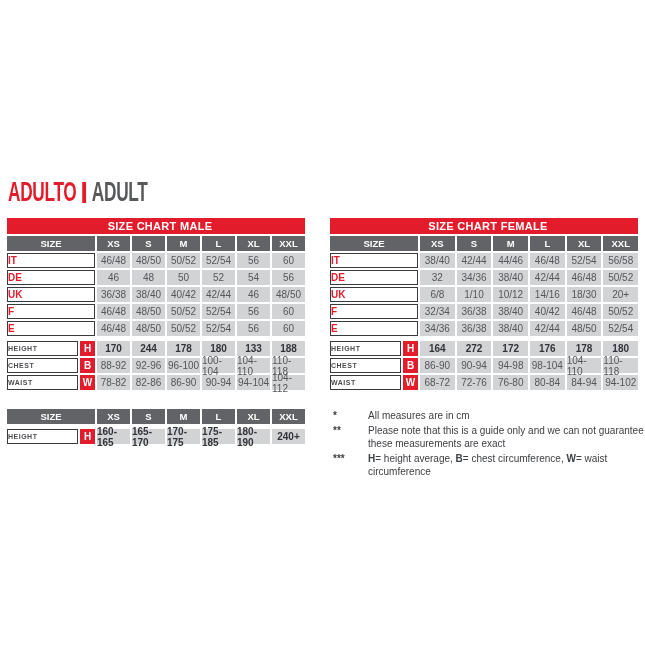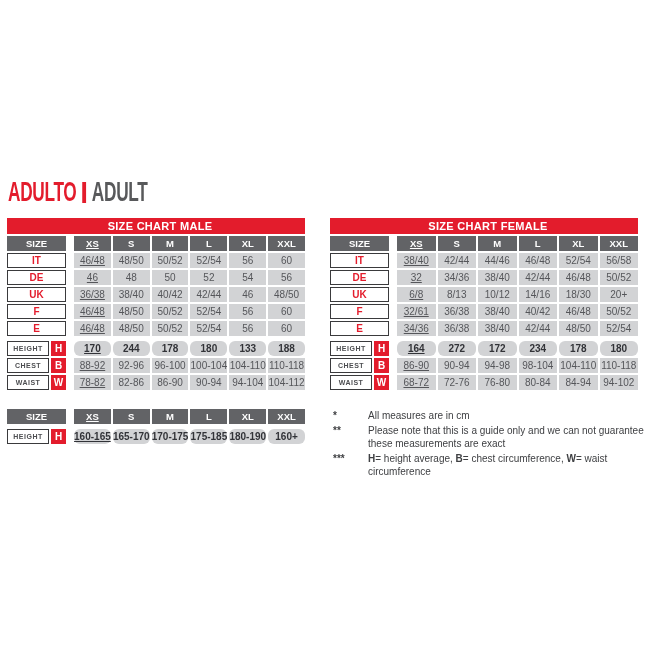--- a/index.html
+++ b/index.html
@@ -19,34 +19,34 @@
 
   
   .tbl{position:absolute;}
   #tbl-male{left:7px;top:218px;width:298px;}
   #tbl-female{left:330px;top:218px;width:308px;}
   #tbl-unisex{left:7px;top:407px;width:298px;}
   .tbl-head{height:16px;background:var(--red);color:#fff;font-weight:bold;font-size:11px;
             display:flex;align-items:center;justify-content:center;letter-spacing:.3px;padding-left:8px;}
   .row{display:flex;margin-top:2px;height:15px;}
   .row.mgap{margin-top:5px;}
-  .lblwrap{width:67px;box-sizing:border-box;padding-right:8px;display:flex;flex-shrink:0;}
+  .lblwrap{width:90px;box-sizing:border-box;padding-right:2px;display:flex;flex-shrink:0;}
   .lbl-hd{flex:1;background:var(--hdr);color:#fff;font-weight:bold;font-size:9.5px;
           display:flex;align-items:center;justify-content:center;}
   .lbl-box{flex:1;border:1px solid var(--border);background:#fff;box-sizing:border-box;
-           display:flex;align-items:center;justify-content:center;}
+           display:flex;align-items:center;justify-content:flex-start;}
   .size-label{color:var(--red);font-weight:bold;font-size:10px;}
   .m-label{color:#4c4d50;font-weight:bold;font-size:7px;letter-spacing:.5px;}
   .key{width:15px;margin-left:2px;background:var(--red);color:#fff;font-weight:bold;
        font-size:10px;display:flex;align-items:center;justify-content:center;flex-shrink:0;}
   .c{flex:1;margin-left:2px;display:flex;align-items:center;justify-content:center;}
-  .lblwrap + .c{margin-left:0;text-decoration:underline;}
+  .lblwrap + .c{margin-left:0;}
   .c.hd{background:var(--hdr);color:#fff;font-weight:bold;font-size:9.5px;}
   .c.dt{background:var(--cell);color:var(--celltext);font-size:10px;}
-  .c.dt.bold{font-weight:bold;color:var(--dark);border-radius:6px;}
+  .c.dt.bold{font-weight:bold;color:var(--dark);}
 
   
   .notes{position:absolute;left:333px;top:409px;width:312px;font-size:10px;
          color:var(--note);}
   .note{display:flex;line-height:13.5px;margin-bottom:1px;}
   .note .mk{width:19px;flex-shrink:0;font-weight:bold;}
   .note .tx{flex:1;margin-left:16px;}
   .note .tx b{font-weight:bold;}
 </style>
 </head>
@@ -218,33 +218,33 @@
       <div class="c dt">46/48</div>
       <div class="c dt">50/52</div>
     </div>
     <div class="row">
       <div class="lblwrap">
         <div class="lbl-box">
           <div class="size-label">UK</div>
         </div>
       </div>
       <div class="c dt">6/8</div>
-      <div class="c dt">8/13</div>
+      <div class="c dt">1/10</div>
       <div class="c dt">10/12</div>
       <div class="c dt">14/16</div>
       <div class="c dt">18/30</div>
       <div class="c dt">20+</div>
     </div>
     <div class="row">
       <div class="lblwrap">
         <div class="lbl-box">
           <div class="size-label">F</div>
         </div>
       </div>
-      <div class="c dt">32/61</div>
+      <div class="c dt">32/34</div>
       <div class="c dt">36/38</div>
       <div class="c dt">38/40</div>
       <div class="c dt">40/42</div>
       <div class="c dt">46/48</div>
       <div class="c dt">50/52</div>
     </div>
     <div class="row">
       <div class="lblwrap">
         <div class="lbl-box">
           <div class="size-label">E</div>
@@ -260,21 +260,21 @@
     <div class="row mgap">
       <div class="lblwrap">
         <div class="lbl-box">
           <div class="m-label">HEIGHT</div>
         </div>
         <div class="key">H</div>
       </div>
       <div class="c dt bold">164</div>
       <div class="c dt bold">272</div>
       <div class="c dt bold">172</div>
-      <div class="c dt bold">234</div>
+      <div class="c dt bold">176</div>
       <div class="c dt bold">178</div>
       <div class="c dt bold">180</div>
     </div>
     <div class="row">
       <div class="lblwrap">
         <div class="lbl-box">
           <div class="m-label">CHEST</div>
         </div>
         <div class="key">B</div>
       </div>
@@ -317,21 +317,21 @@
         <div class="lbl-box">
           <div class="m-label">HEIGHT</div>
         </div>
         <div class="key">H</div>
       </div>
       <div class="c dt bold">160-165</div>
       <div class="c dt bold">165-170</div>
       <div class="c dt bold">170-175</div>
       <div class="c dt bold">175-185</div>
       <div class="c dt bold">180-190</div>
-      <div class="c dt bold">160+</div>
+      <div class="c dt bold">240+</div>
     </div>
   </section>
 
 <div class="notes" id="notes">
     <div class="note">
       <div class="mk">*</div>
       <span class="tx">All measures are in cm</span>
     </div>
     <div class="note">
       <div class="mk">**</div>

